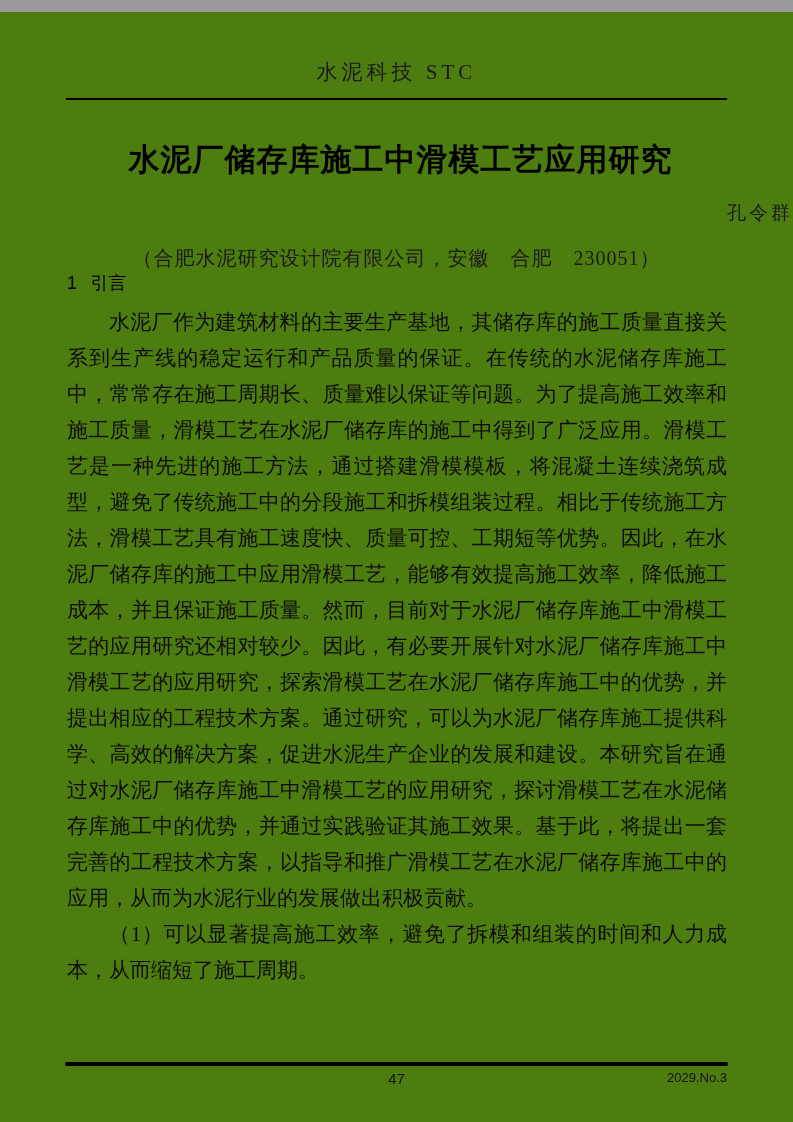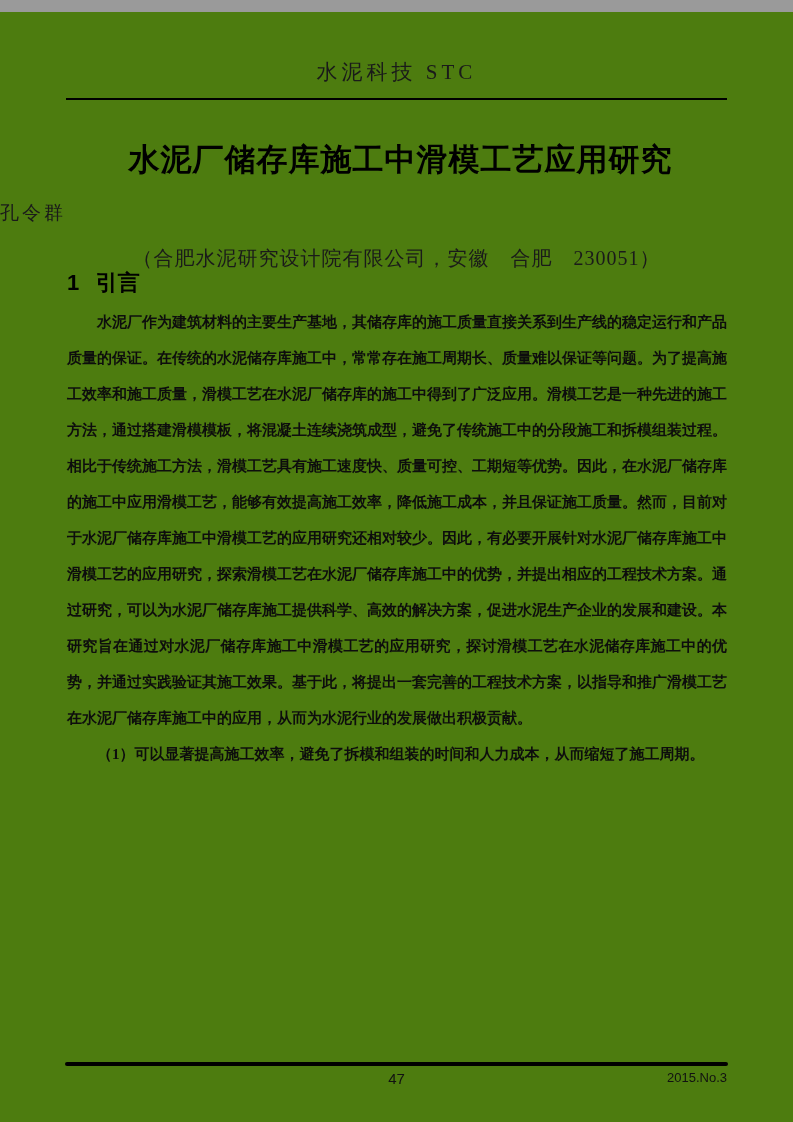--- a/index.html
+++ b/index.html
@@ -45,21 +45,21 @@
     font-weight: bold;
     letter-spacing: 1px;
     font-family: "Liberation Sans", "DejaVu Sans", sans-serif;
     color: #000000;
   }
   .author-name {
     position: absolute;
     top: 188px;
     left: 0;
     width: 100%;
-    text-align: left;
+    text-align: right;
     font-size: 19px;
     letter-spacing: 3px;
     color: #1a1a1a;
   }
   .affiliation {
     position: absolute;
     top: 233px;
     left: 0;
     width: 100%;
     text-align: center;
@@ -69,36 +69,35 @@
   }
   
   .main {
     position: absolute;
     top: 257px;
     left: 67px;
     width: 660px;
   }
   .section-heading {
     font-family: "Liberation Sans", "DejaVu Sans", sans-serif;
-    font-weight: bold;
-    font-size: 22px;
+    font-weight: normal;
+    font-size: 18px;
     line-height: 28px;
     color: #000000;
     margin-bottom: 7px;
   }
   .section-heading .sec-num { margin-right: 0.75em; }
   .section-heading.second { margin-top: 5px; margin-bottom: 8px; }
   .body-par {
-    font-size: 15px;
+    font-size: 21px;
     line-height: 36px;
     text-align: justify;
     text-justify: inter-ideograph;
     text-indent: 2em;
     color: #0d0d0d;
-    font-weight: bold;
   }
   
   .footer-rule {
     position: absolute;
     top: 1050px;
     left: 65px;
     width: 663px;
     height: 4px;
     background: #000000;
     border-radius: 2px / 50%;
@@ -148,15 +147,15 @@
 
 
     <p class="body-par">（1）可以显著提高施工效率，避免了拆模和组装的时间和人力成本，从而缩短了施工周期。</p>
 
   </div>
 
   <div class="footer-rule"></div>
 
   <div class="footer-page">47</div>
 
-  <div class="footer-issue">2015.No.3</div>
+  <div class="footer-issue">2029.No.3</div>
 
 </div>
 
 </body></html>

